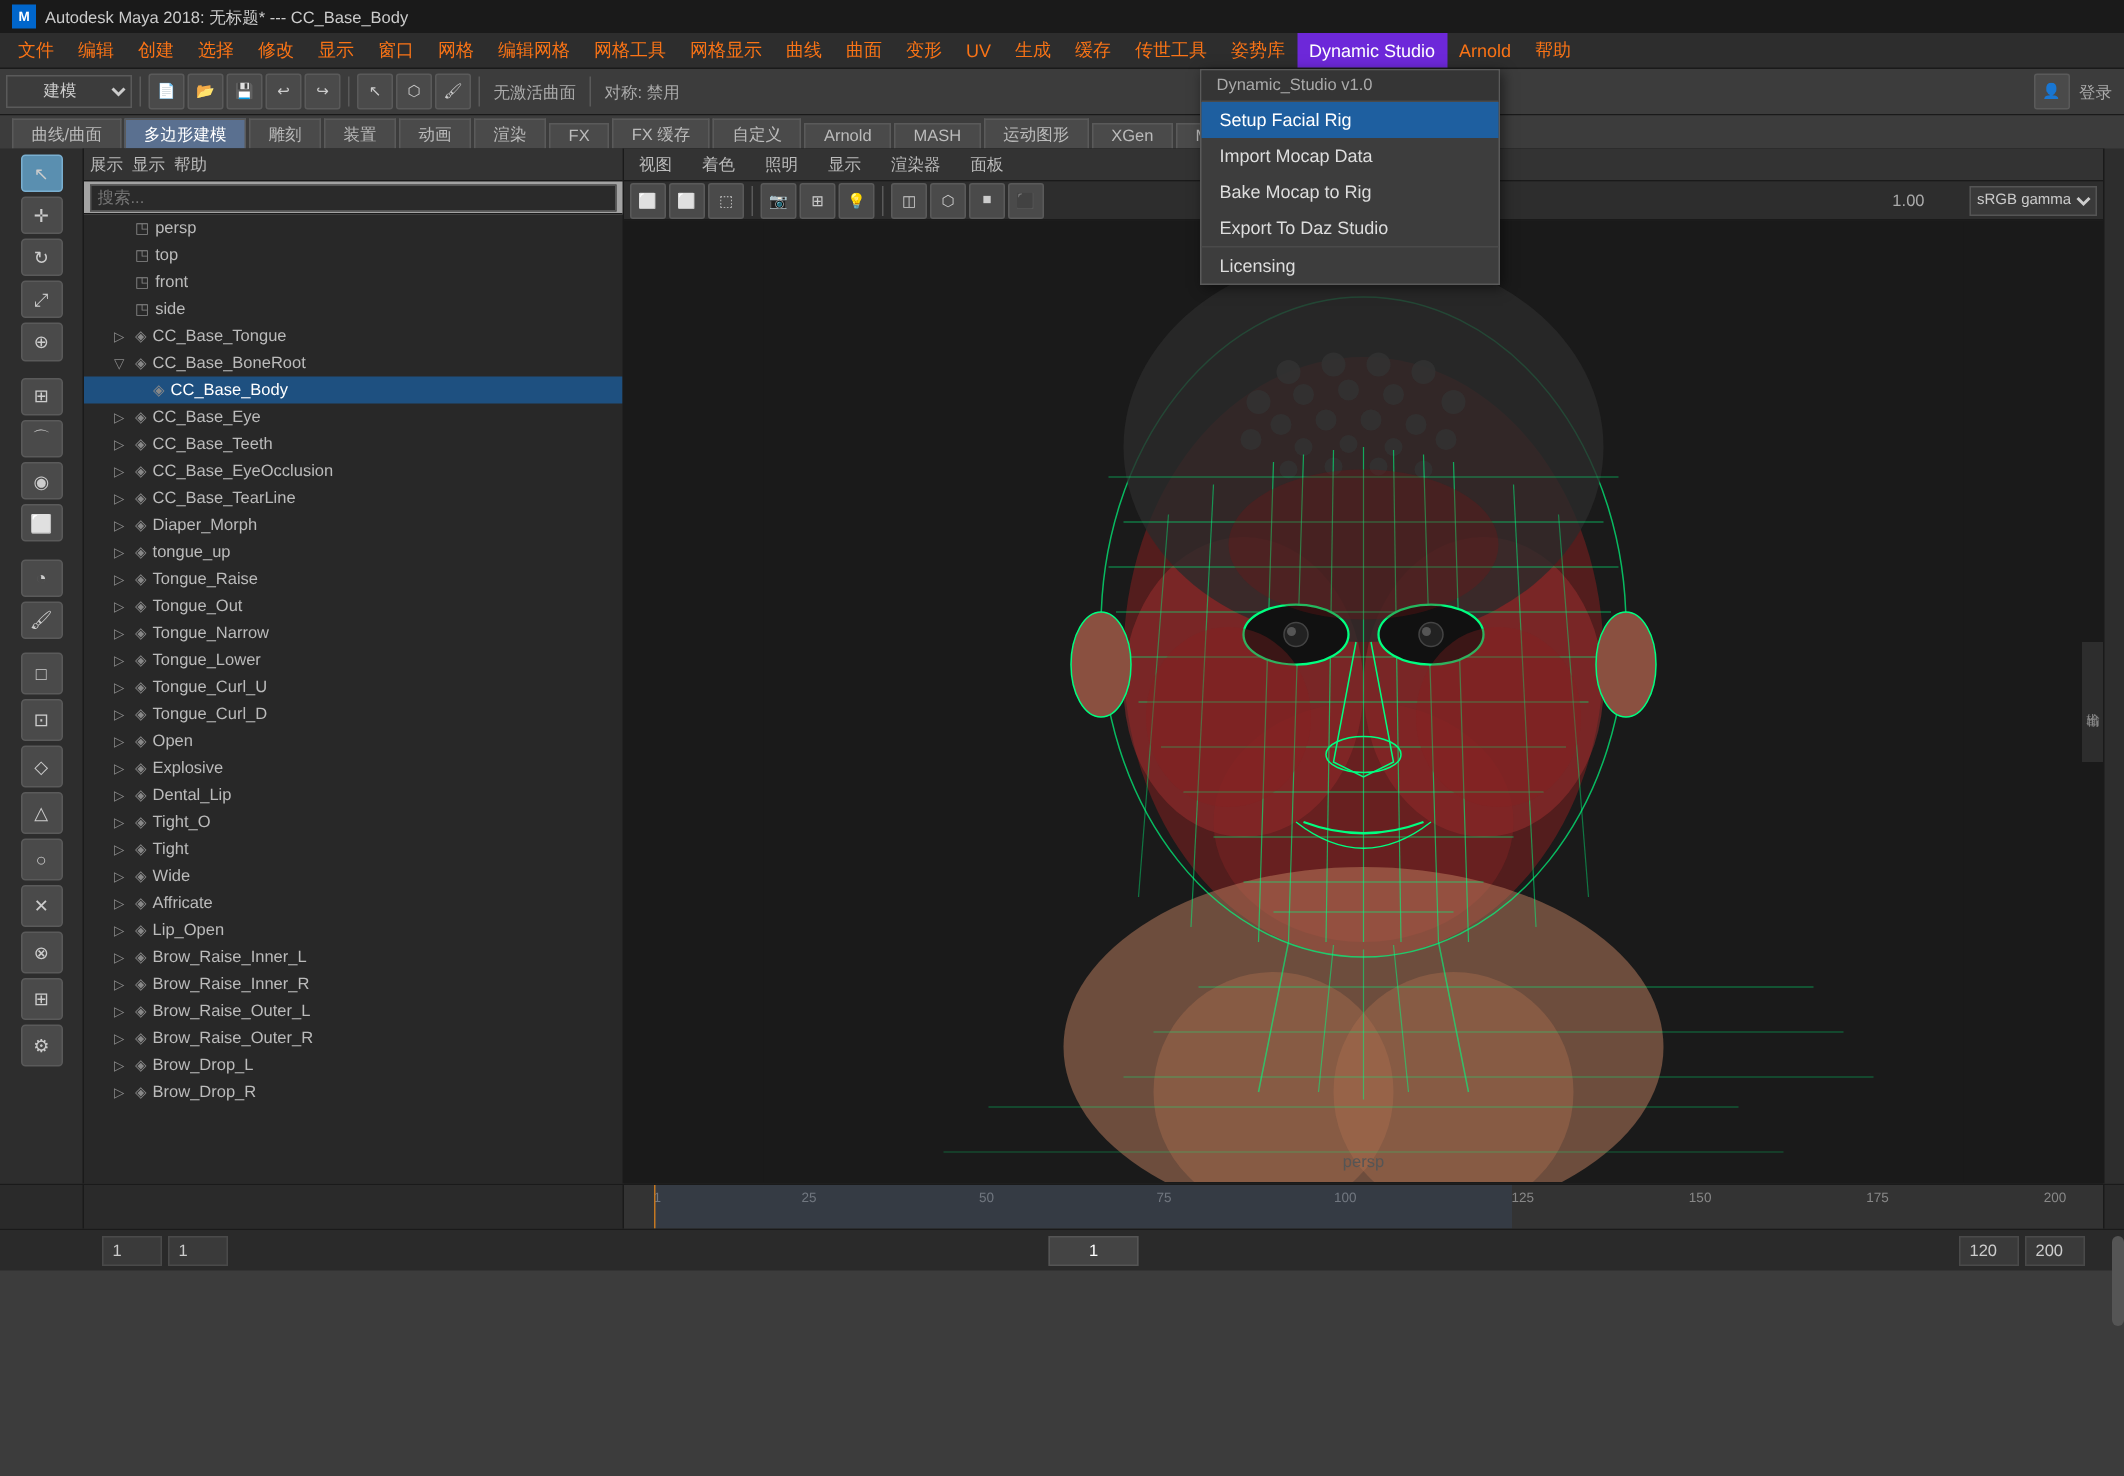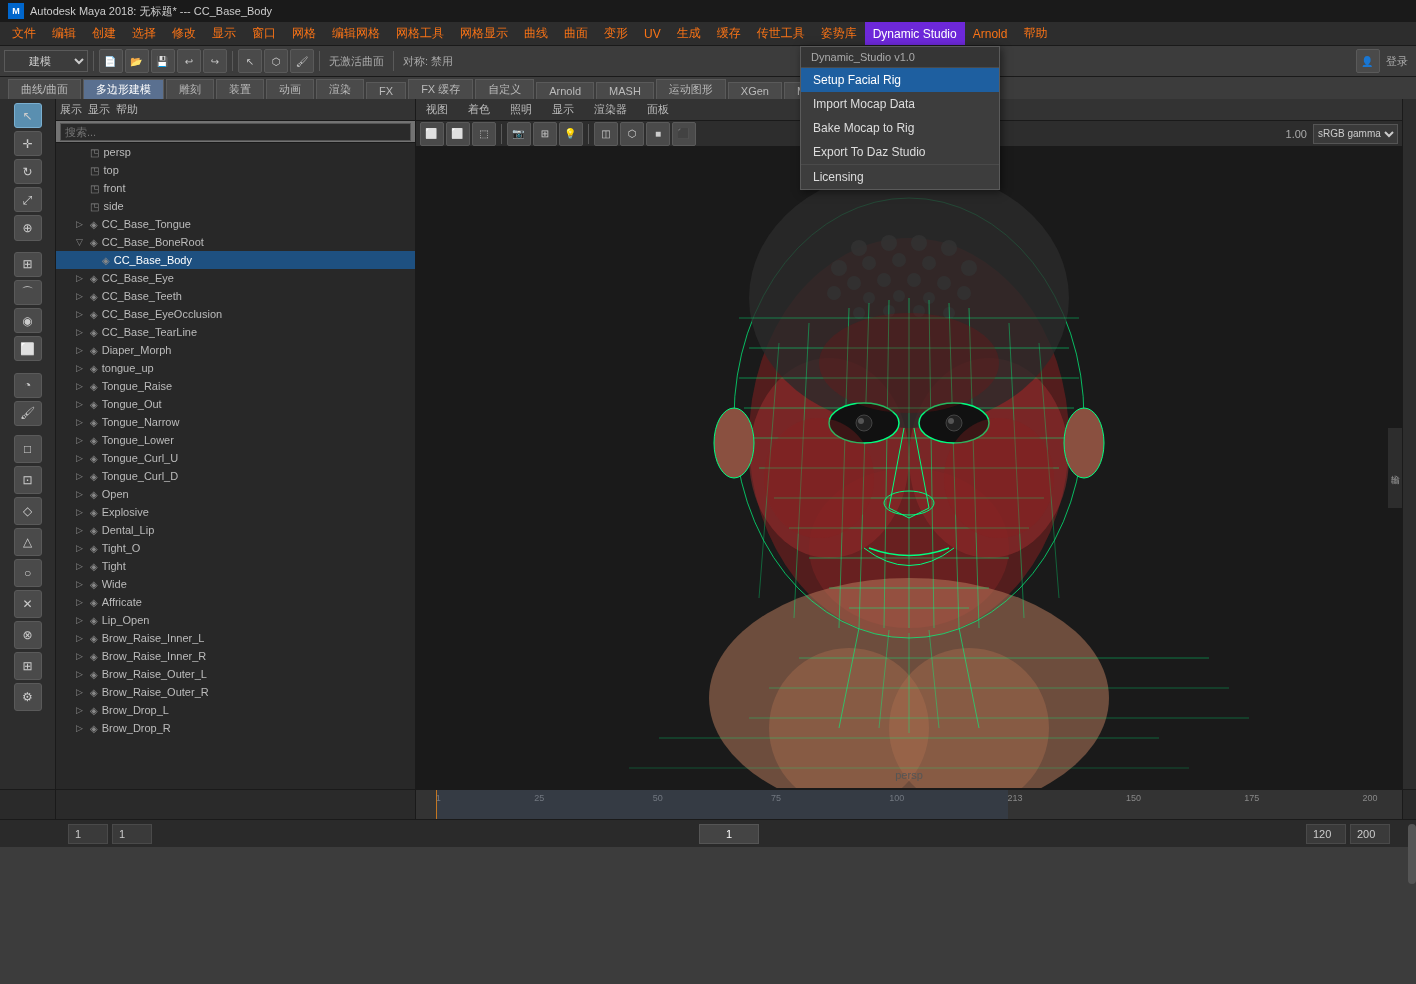--- a/index.html
+++ b/index.html
@@ -162,21 +162,21 @@
       border-bottom: 1px solid #1a1a1a;
       gap: 6px;
     }
     .outliner-menu-item {
       font-size: 11px;
       color: #bbb;
       cursor: pointer;
     }
     #outliner-search {
       height: 22px;
-      background: #737373;
+      background: #a3a3a3;
       padding: 2px 4px;
       border-bottom: 1px solid #1a1a1a;
       display: flex;
       align-items: flex-start;
     }
     #outliner-search input {
       width: 100%;
       background: #2a2a2a;
       border: 1px solid #555;
       color: #ccc;
@@ -664,21 +664,21 @@
       <div class="toolbar-btn">📷</div>
       <div class="toolbar-btn">⊞</div>
       <div class="toolbar-btn">💡</div>
       <div class="toolbar-separator"></div>
       <div class="toolbar-btn">◫</div>
       <div class="toolbar-btn">⬡</div>
       <div class="toolbar-btn">■</div>
       <div class="toolbar-btn">⬛</div>
       <div style="flex:1"></div>
       <span style="font-size:11px;color:#aaa;margin-right:4px;margin-left:20px;">1.00</span>
-      <select style="background:#3a3a3a;border:1px solid #555;color:#ccc;font-size:10px;height:20px;">
+      <select style="background:#3a3a3a;border:1px solid #555;color:#ccc;font-size:10px;height:20px;margin-left:24px;">
         <option>sRGB gamma</option>
       </select>
     </div>
     <div id="viewport-canvas">
 
       <div id="face-container">
         <svg width="800" height="640" viewBox="0 0 800 640">
 
           <rect width="800" height="640" fill="#1a1a1a"></rect>
 
@@ -794,21 +794,21 @@
   <div style="width:56px;background:#2a2a2a;border-right:1px solid #1a1a1a;"></div>
   <div style="width:360px;background:#2a2a2a;border-right:1px solid #1a1a1a;"></div>
   <div id="timeline-ruler" style="flex:1;background:#333;position:relative;overflow:hidden;display:flex;align-items:center;">
 
     <div style="position:absolute;left:0;top:0;right:0;bottom:0;display:flex;align-items:flex-start;padding-top:3px;">
       <span style="position:absolute;left:2%;font-size:9px;color:#888;">1</span>
       <span style="position:absolute;left:12%;font-size:9px;color:#888;">25</span>
       <span style="position:absolute;left:24%;font-size:9px;color:#888;">50</span>
       <span style="position:absolute;left:36%;font-size:9px;color:#888;">75</span>
       <span style="position:absolute;left:48%;font-size:9px;color:#888;">100</span>
-      <span style="position:absolute;left:60%;font-size:9px;color:#888;">213</span>
+      <span style="position:absolute;left:60%;font-size:9px;color:#888;">125</span>
       <span style="position:absolute;left:72%;font-size:9px;color:#888;">150</span>
       <span style="position:absolute;left:84%;font-size:9px;color:#888;">175</span>
       <span style="position:absolute;left:96%;font-size:9px;color:#888;">200</span>
     </div>
 
     <div style="position:absolute;left:2%;width:1px;height:100%;background:#ff8800;"></div>
 
     <div style="position:absolute;left:2%;width:58%;height:100%;background:rgba(60,80,110,0.3);"></div>
   </div>
   <div style="width:14px;background:#2a2a2a;border-left:1px solid #1a1a1a;"></div>

